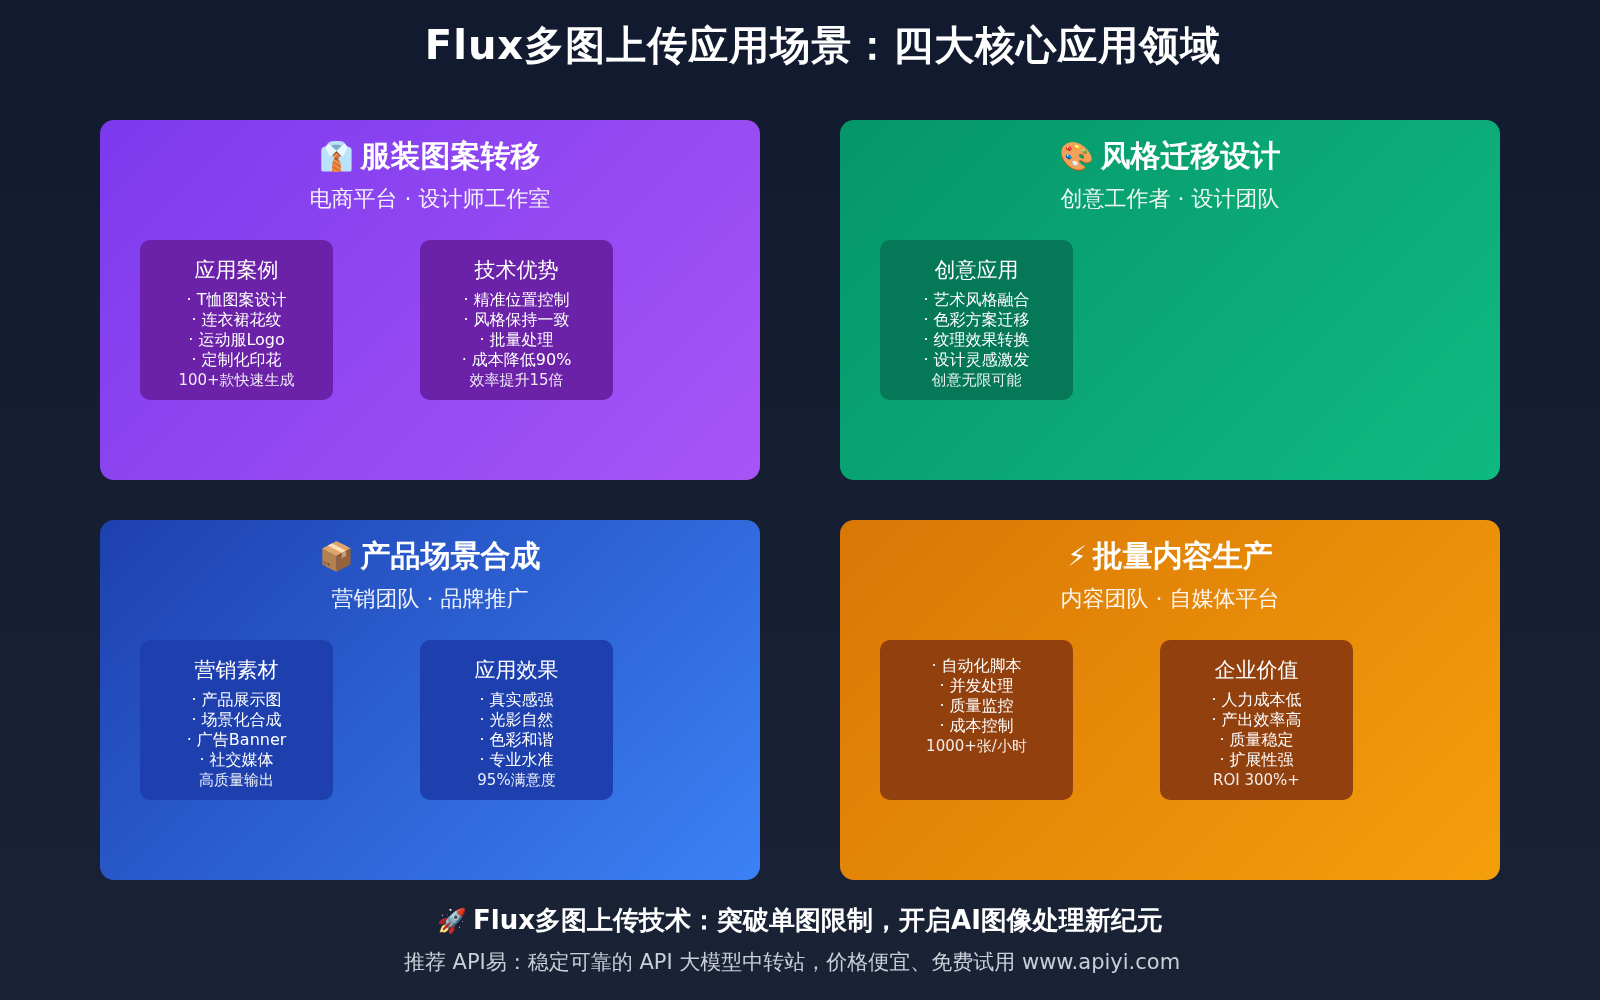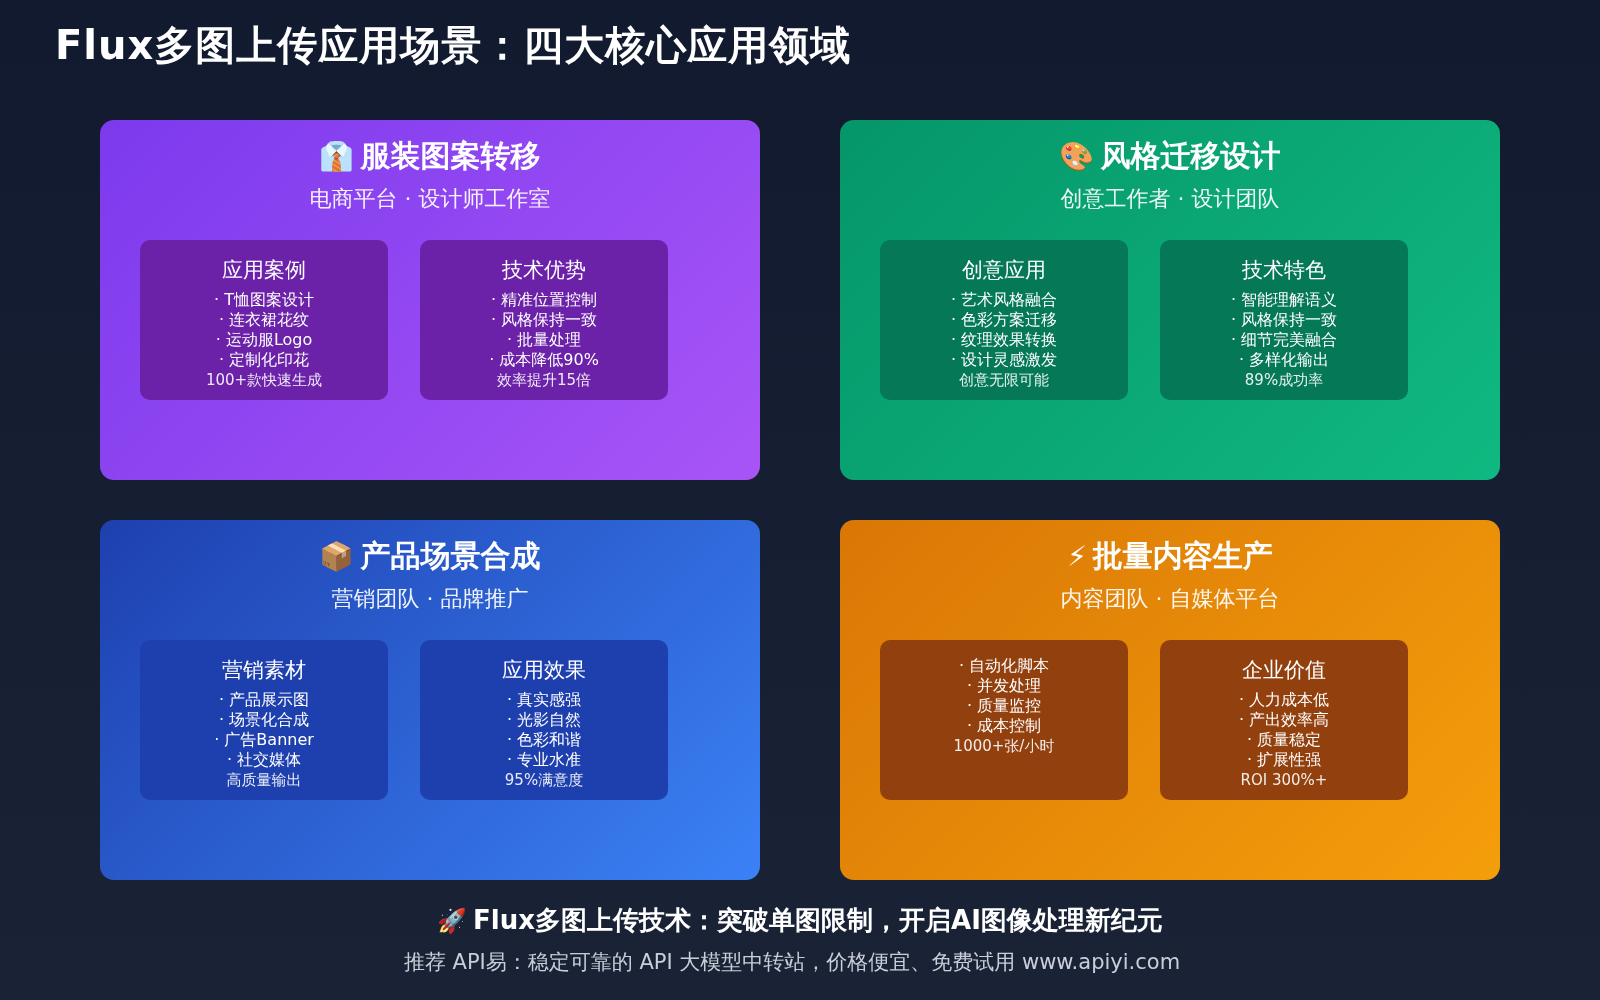--- a/index.html
+++ b/index.html
@@ -4,41 +4,41 @@
 <style>
   * { box-sizing: border-box; margin: 0; padding: 0; }
   html, body { width: 1600px; height: 1000px; overflow: hidden; }
   body {
     background: linear-gradient(180deg, #111a2e 0%, #1a2336 100%);
     font-family: "DejaVu Sans", "Liberation Sans", sans-serif;
     color: #ffffff;
     position: relative;
   }
   .title {
-    position: absolute; left: 15px; right: 0; top: 18px;
-    text-align: left; font-size: 40px; font-weight: bold; letter-spacing: 1px; padding-left: 40px;
+    position: absolute; left: 6px; right: 0; top: 18px;
+    text-align: center; font-size: 40px; font-weight: bold; letter-spacing: 1px; padding-left: 40px;
   }
   .card {
     position: absolute; width: 660px; height: 360px; border-radius: 14px;
   }
   .card.c1 { left: 100px; top: 120px; background: linear-gradient(135deg, #7c3aed 0%, #a855f7 100%); }
   .card.c2 { left: 840px; top: 120px; background: linear-gradient(135deg, #059669 0%, #10b981 100%); }
   .card.c3 { left: 100px; top: 520px; background: linear-gradient(135deg, #1e40af 0%, #3b82f6 100%); }
   .card.c4 { left: 840px; top: 520px; background: linear-gradient(135deg, #d97706 0%, #f59e0b 100%); }
   .card-head {
     position: absolute; left: 0; right: 0; top: 16px; text-align: center;
     font-size: 30px; font-weight: bold;
   }
   .card-head .emoji { font-size: 28px; margin-right: 6px; }
   .card-sub {
     position: absolute; left: 0; right: 0; top: 64px; text-align: center;
     font-size: 22px; color: rgba(255,255,255,0.92);
   }
   .sub-box {
-    position: absolute; top: 120px; width: 248px; height: 160px; border-radius: 10px;
+    position: absolute; top: 120px; width: 193px; height: 160px; border-radius: 10px;
     text-align: center; padding-top: 16px;
   }
   .sub-box.left { left: 40px; }
   .sub-box.right { left: 320px; }
   .c1 .sub-box { background: #6b21a8; }
   .c2 .sub-box { background: #047857; }
   .c3 .sub-box { background: #1e40af; }
   .c4 .sub-box { background: #92400e; }
   .box-title { font-size: 21px; margin-bottom: 6px; }
   .box-item { font-size: 16px; line-height: 20px; }
@@ -88,28 +88,20 @@
   </div>
   <div class="card-sub">创意工作者 · 设计团队</div>
   <div class="sub-box left">
     <div class="box-title">创意应用</div>
     <div class="box-item">艺术风格融合</div>
     <div class="box-item">色彩方案迁移</div>
     <div class="box-item">纹理效果转换</div>
     <div class="box-item">设计灵感激发</div>
     <div class="box-foot">创意无限可能</div>
   </div>
-  <div class="sub-box right">
-    <div class="box-title">技术特色</div>
-    <div class="box-item">智能理解语义</div>
-    <div class="box-item">风格保持一致</div>
-    <div class="box-item">细节完美融合</div>
-    <div class="box-item">多样化输出</div>
-    <div class="box-foot">89%成功率</div>
-  </div>
 </div>
 
 <div class="card c3">
   <div class="card-head">
     <span class="emoji">📦</span><span>产品场景合成</span>
   </div>
   <div class="card-sub">营销团队 · 品牌推广</div>
   <div class="sub-box left">
     <div class="box-title">营销素材</div>
     <div class="box-item">产品展示图</div>

